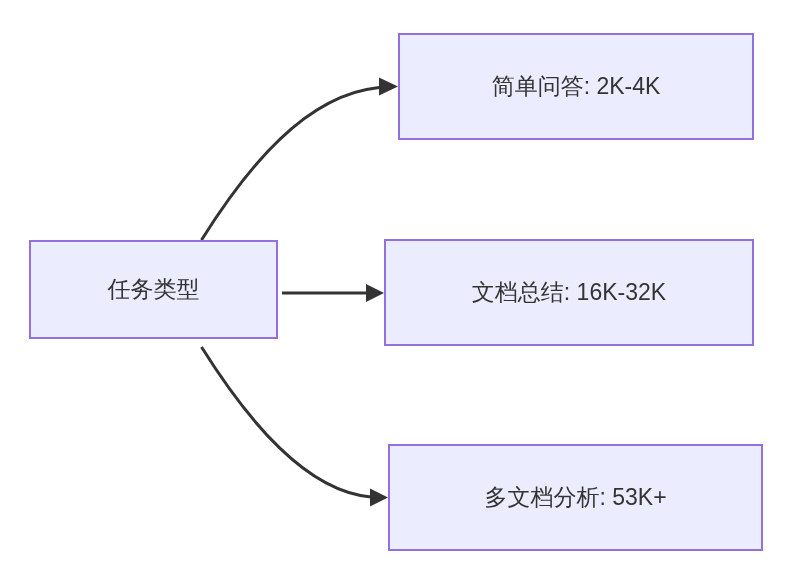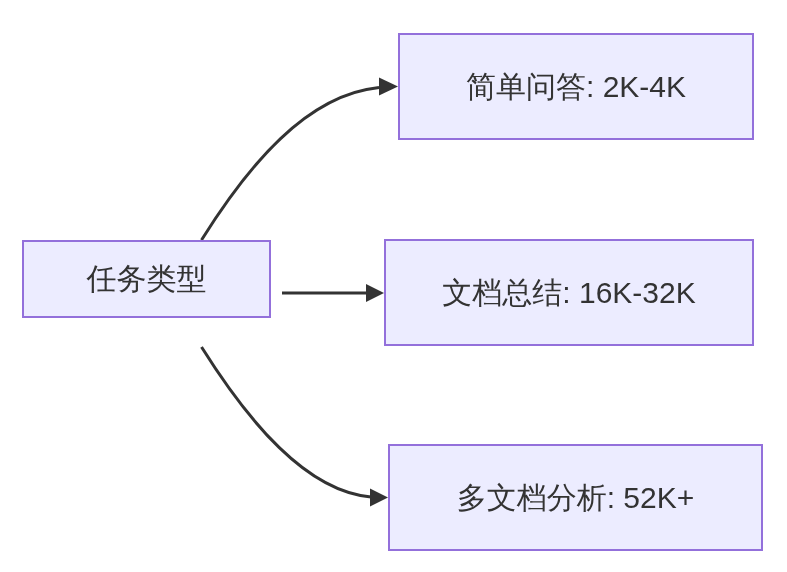--- a/index.html
+++ b/index.html
@@ -38,26 +38,26 @@
     stroke: none;
   }
   .node {
     position: absolute;
     display: flex;
     align-items: center;
     justify-content: center;
     background: var(--node-fill);
     border: 2px solid var(--node-border);
     color: var(--text-color);
-    font-size: 30px;
+    font-size: 23px;
     line-height: 1.2;
     text-align: center;
     white-space: nowrap;
   }
-  .node-root       { left: 22px;  top: 240px; width: 249px; height: 78px; }
+  .node-root       { left: 29px;  top: 240px; width: 249px; height: 99px; }
   .node-simple-qa  { left: 398px; top: 33px;  width: 356px; height: 107px; }
   .node-doc-summary{ left: 384px; top: 239px; width: 370px; height: 107px; }
   .node-multi-doc  { left: 388px; top: 444px; width: 375px; height: 107px; }
 </style>
 </head>
 <body>
 
 <div class="canvas">
 
   <svg class="edges-layer" viewBox="0 0 787 572" xmlns="http://www.w3.org/2000/svg">
@@ -81,16 +81,16 @@
 
   <div class="node node-simple-qa">
     <span>简单问答: 2K-4K</span>
   </div>
 
   <div class="node node-doc-summary">
     <span>文档总结: 16K-32K</span>
   </div>
 
   <div class="node node-multi-doc">
-    <span>多文档分析: 52K+</span>
+    <span>多文档分析: 53K+</span>
   </div>
 
 </div>
 
 </body></html>

